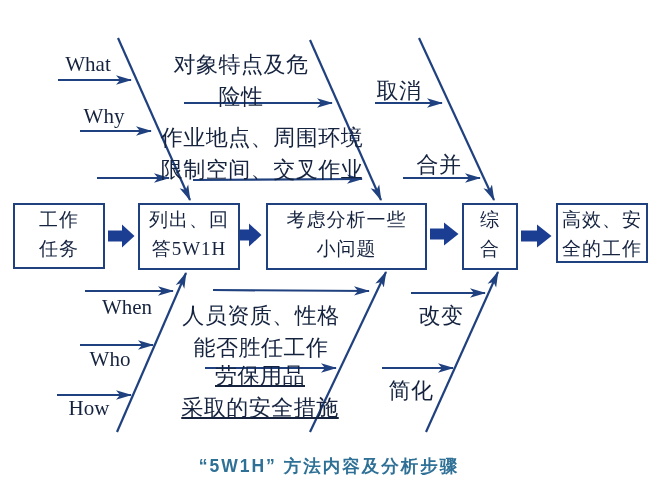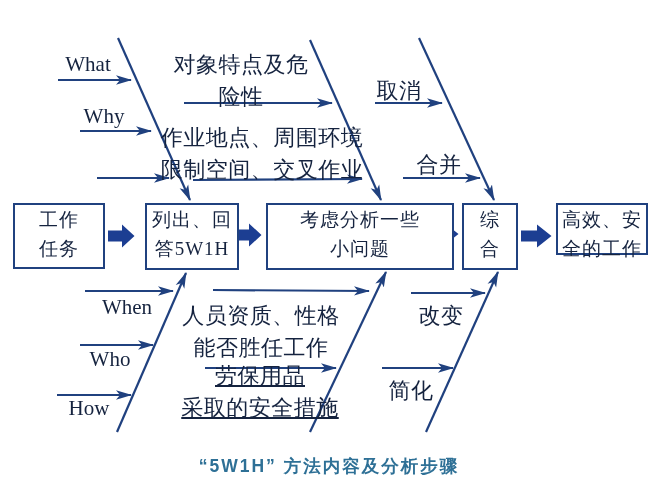--- a/index.html
+++ b/index.html
@@ -91,33 +91,33 @@
     <path class="blk" d="M108,230.5 L122,230.5 L122,224.5 L134.5,236 L122,247.5 L122,241.5 L108,241.5 Z"></path>
     <path class="blk" d="M235,229.5 L249,229.5 L249,223.5 L261.5,235 L249,246.5 L249,240.5 L235,240.5 Z"></path>
     <path class="blk" d="M430,228.5 L444,228.5 L444,222.5 L458.5,234 L444,245.5 L444,239.5 L430,239.5 Z"></path>
     <path class="blk" d="M521,230.5 L537,230.5 L537,224.5 L551.5,236 L537,247.5 L537,241.5 L521,241.5 Z"></path>
   </svg>
 
   <div class="box" style="left:13px;top:203px;width:92px;height:66px;">
     <span class="box-label">工作
 任务</span>
   </div>
-  <div class="box" style="left:145px;top:203px;width:94px;height:67px;">
+  <div class="box" style="left:138px;top:203px;width:102px;height:67px;">
     <span class="box-label">列出、回
 答5W1H</span>
   </div>
-  <div class="box" style="left:266px;top:203px;width:188px;height:67px;">
+  <div class="box" style="left:266px;top:203px;width:161px;height:67px;">
     <span class="box-label">考虑分析一些
 小问题</span>
   </div>
   <div class="box" style="left:462px;top:203px;width:56px;height:67px;">
     <span class="box-label">综
 合</span>
   </div>
-  <div class="box" style="left:556px;top:203px;width:92px;height:52px;">
+  <div class="box" style="left:556px;top:203px;width:92px;height:60px;">
     <span class="box-label">高效、安
 全的工作</span>
   </div>
 
   <div class="lbl en" style="left:88px;top:52px;">What</div>
   <div class="lbl en" style="left:104px;top:104px;">Why</div>
 
   <div class="lbl zh" style="left:241px;top:49px;">对象特点及危
 险性</div>
   <div class="lbl zh small" style="left:262px;top:122px;">作业地点、周围环境

